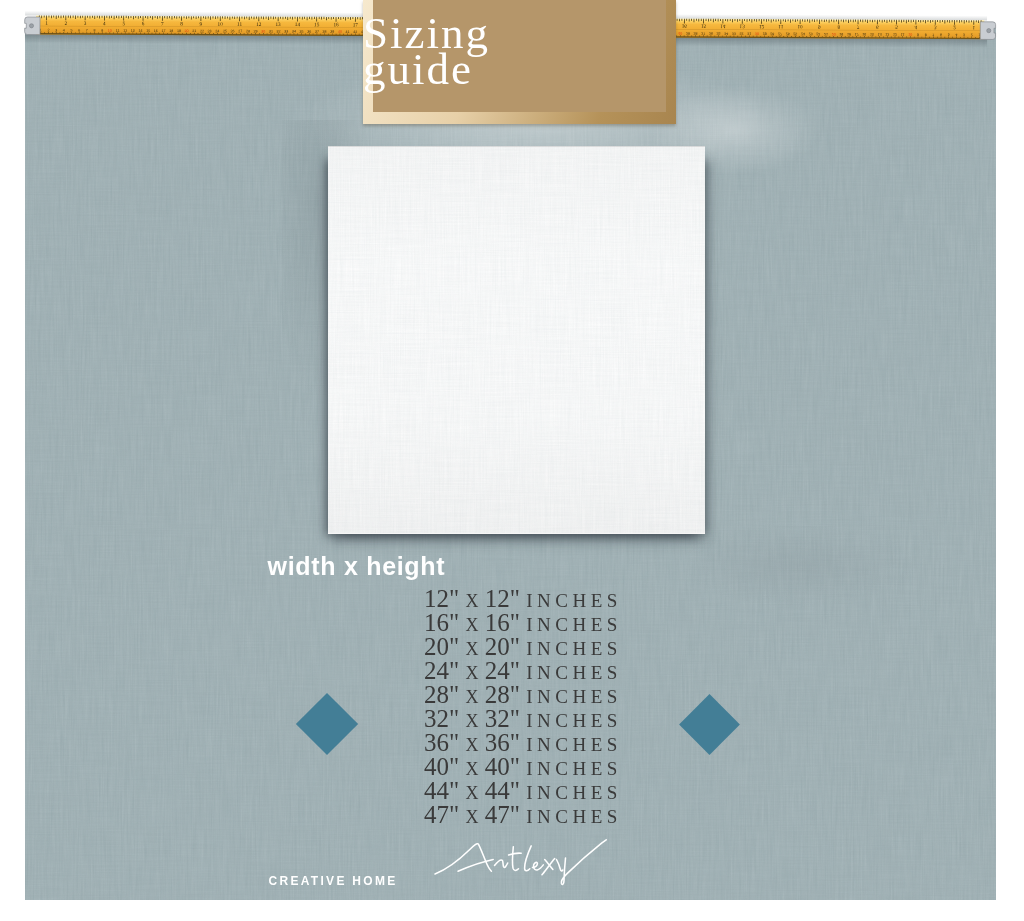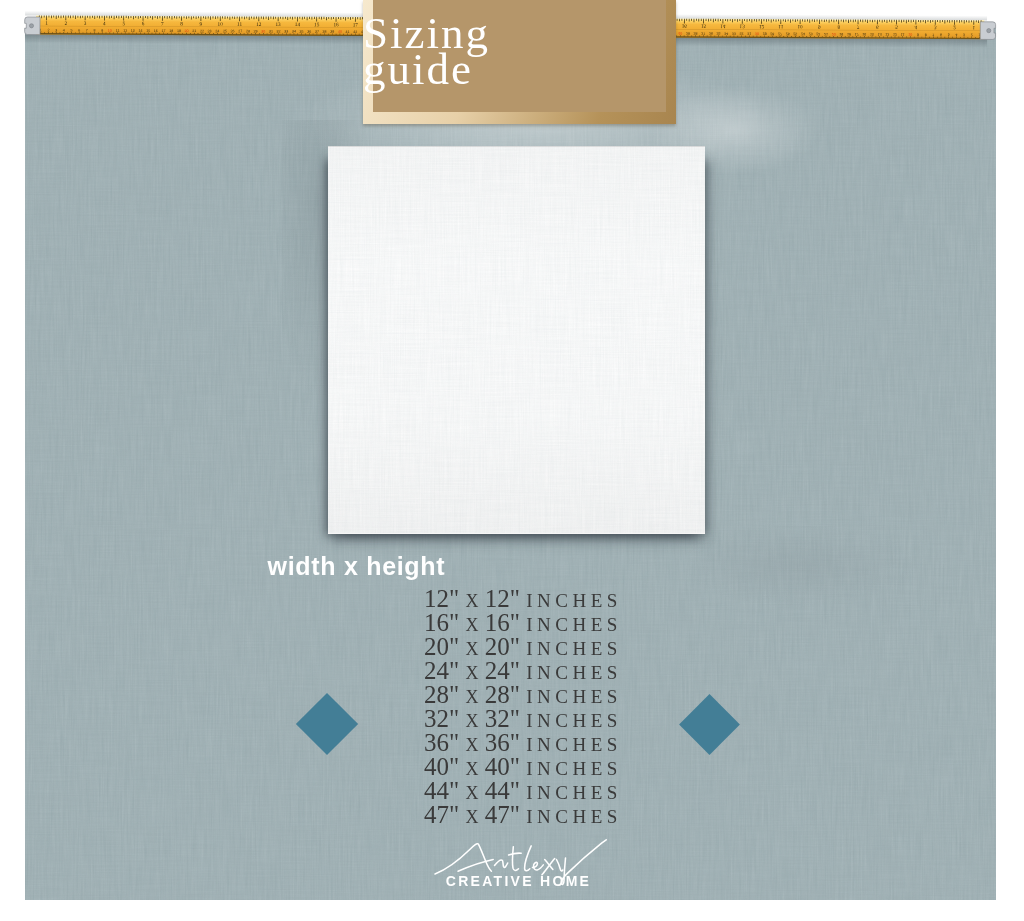--- a/index.html
+++ b/index.html
@@ -1147,14 +1147,14 @@
     <path d="M101.2 7.9 C 98 15, 94.6 25.5, 94.6 30.2 C 94.7 33.6, 97.4 33.4, 99.8 30.8"></path>
 
     <path d="M102.5 29.5 C 105 29.5, 107.6 27.7, 107.4 25.3 C 107 23.5, 104.5 24.3, 103.7 26.8 C 102.9 29.8, 104.5 32.4, 107.2 31.9 C 109.8 31.4, 111.8 28.9, 113.3 26.9"></path>
 
     <path d="M114.7 21.5 C 117.5 24.5, 120.5 28.6, 122.9 31.4 M124.7 20.6 C 121 25, 115.6 32.3, 112 36.8"></path>
 
     <path d="M126.5 21.5 C 128 24.3, 129.4 27.8, 130.1 30.5 C 130.8 33.2, 131.8 33.8, 132.8 32"></path>
     <path d="M135.5 20 C 134.8 27, 134.2 36, 134 42.5 C 133.9 46.5, 132.2 47.6, 131.4 45.2 C 130.8 43.2, 132.4 40.2, 137.3 35.4 C 147 26, 160 14.5, 171.6 5.2 L 176.2 1.8"></path>
   </g>
 </svg>
-<div class="abs" style="left:268.5px;top:877.4px;width:500px;text-align:center;color:#ffffff;
-  font-size:14px;line-height:8px;font-weight:bold;letter-spacing:2.3px;">CREATIVE HOME</div>
+<div class="abs" style="left:268.5px;top:877.4px;width:500px;color:#ffffff;
+  font-size:12px;line-height:8px;font-weight:bold;letter-spacing:2.3px;">CREATIVE HOME</div>
 
 </body></html>

